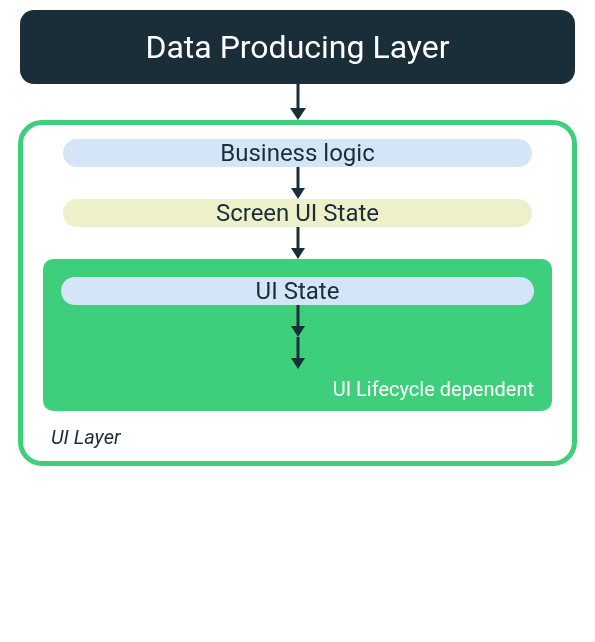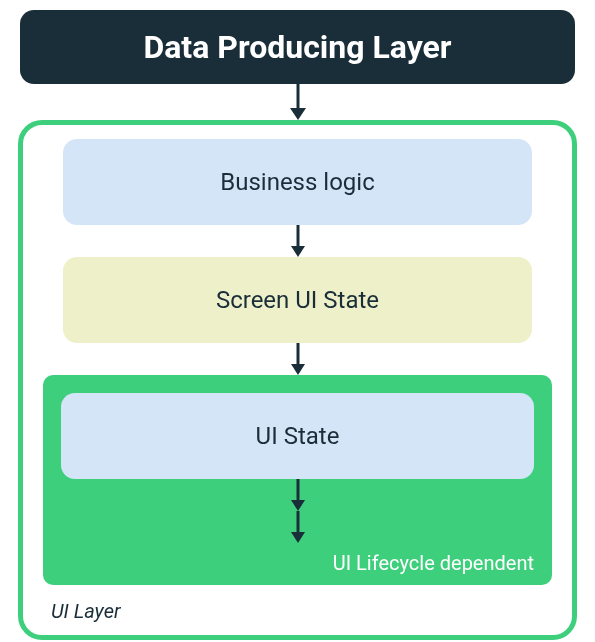--- a/index.html
+++ b/index.html
@@ -15,42 +15,42 @@
       padding: 10px;
       position: relative;
     }
     .top-box {
       background: #1a2e3a;
       color: white;
       border-radius: 14px;
       padding: 18px 20px;
       font-size: 32px;
       text-align: center;
-      font-weight: 700;
+      font-weight: 400;
       margin: 0 10px 0 10px;
     }
     .arrow {
       display: flex;
       justify-content: center;
       align-items: center;
       height: 36px;
     }
     .arrow svg {
       display: block;
     }
     .ui-layer-container {
       border: 5px solid #3ecf7c;
       border-radius: 24px;
       padding: 14px 20px 12px 20px;
       margin: 0 8px;
       position: relative;
     }
     .inner-box {
       border-radius: 14px;
-      padding: 29px 20px;
+      padding: 0 20px;
       font-size: 24px;
       text-align: center;
       color: #1a2e3a;
       font-weight: 400;
       margin: 0 20px;
     }
     .blue-box {
       background: #d4e5f7;
     }
     .yellow-box {

